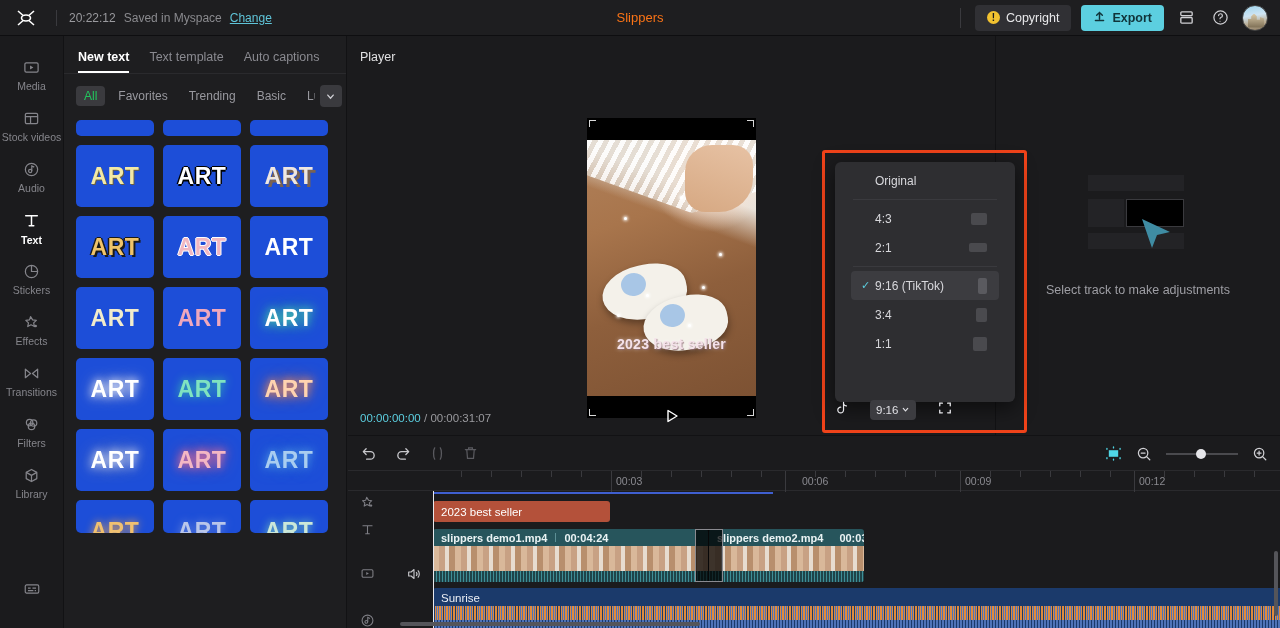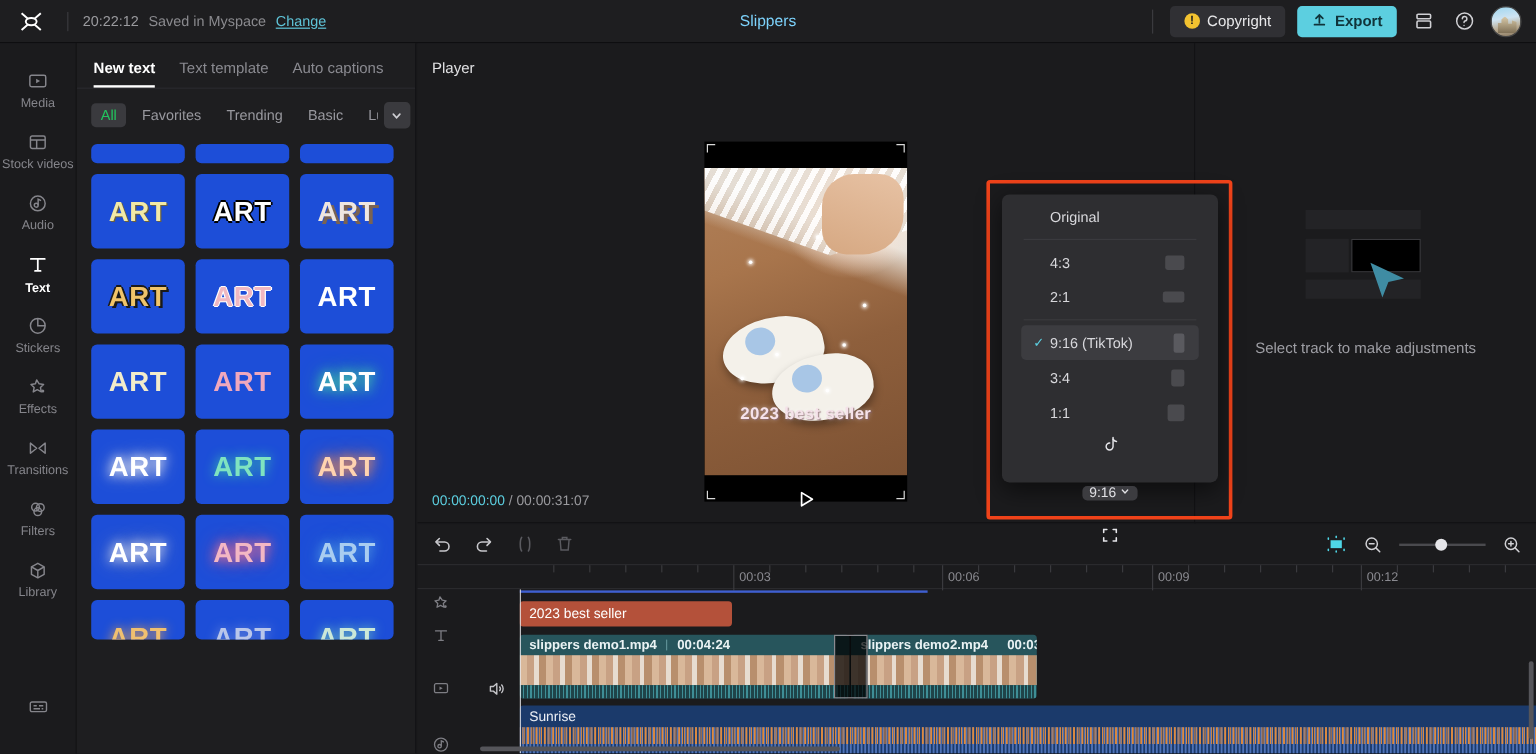--- a/index.html
+++ b/index.html
@@ -19,21 +19,21 @@
     display: flex; align-items: center;
     border-bottom: 1px solid #0e0e10;
   }
   .logo { width: 52px; display:flex; align-items:center; justify-content:center; }
   .hdr-div { width:1px; height:16px; background:#3a3a3e; margin:0 12px 0 4px; }
   .save-info { display:flex; align-items:center; gap:8px; font-size:12px; color:#8a8a8e; }
   .save-info .time { color:#9a9a9e; }
   .change-link { color:#5fc4d8; text-decoration: underline; cursor:pointer; font-size:12px; }
   .proj-title {
     position:absolute; left:0; right:0; text-align:center;
-    font-size:13px; color:#7dd3fc; pointer-events:none;
+    font-size:13px; color:#f97316; pointer-events:none;
   }
   .hdr-right { margin-left:auto; display:flex; align-items:center; gap:10px; padding-right:12px; z-index:2;}
   .hdr-sep { width:1px; height:20px; background:#3a3a3e; margin-right:4px; }
   .btn-copyright {
     display:flex; align-items:center; gap:6px;
     background:#303034; border-radius:4px; height:26px; padding:0 12px;
     font-size:12.5px; color:#e8e8ea; cursor:pointer;
   }
   .warn-dot {
     width:13px;height:13px;border-radius:50%;background:#f2c230;
@@ -188,21 +188,21 @@
   .ratio-thumb { background:#4a4a4e; border-radius:2px; flex:none; }
   .rt-169 { width:17px; height:10px; }
   .rt-43  { width:16px; height:12px; }
   .rt-21  { width:18px; height:9px;  }
   .rt-916 { width:9px;  height:16px; background:#5a5a5f; }
   .rt-34  { width:11px; height:14px; }
   .rt-11  { width:14px; height:14px; }
   .ratio-div { height:1px; background:#3a3a3e; margin:4px 8px; }
   .ratio-bar {
     position:absolute; left:10px; bottom:6px; width:180px; height:28px;
-    display:flex; align-items:center; justify-content:center; gap:22px;flex-direction:column;
+    display:flex; align-items:center; justify-content:flex-start; gap:22px;
   }
   .ratio-pill {
     background:#3c3c40; border-radius:4px; height:20px; padding:0 6px;
     display:flex; align-items:center; gap:3px; font-size:11.5px; color:#e0e0e4; cursor:pointer;
   }
 
   
   .rightpanel {
     position:absolute; top:36px; left:996px; width:284px; height:400px;
     background:#1b1b1d; border-bottom:1px solid #121214;
@@ -698,21 +698,21 @@
         <div class="tick minor" style="left:203px"></div>
         <div class="tick minor" style="left:233px"></div>
         <div class="tick major" style="left:263px"></div>
         <div class="rl-label" style="left:268px">00:03</div>
         <div class="tick minor" style="left:293px"></div>
         <div class="tick minor" style="left:323px"></div>
         <div class="tick minor" style="left:353px"></div>
         <div class="tick minor" style="left:383px"></div>
         <div class="tick minor" style="left:413px"></div>
         <div class="tick major" style="left:437px"></div>
-        <div class="rl-label" style="left:442px">00:06</div>
+        <div class="rl-label" style="left:454px">00:06</div>
         <div class="tick minor" style="left:467px"></div>
         <div class="tick minor" style="left:497px"></div>
         <div class="tick minor" style="left:527px"></div>
         <div class="tick minor" style="left:557px"></div>
         <div class="tick minor" style="left:587px"></div>
         <div class="tick major" style="left:612px"></div>
         <div class="rl-label" style="left:617px">00:09</div>
         <div class="tick minor" style="left:642px"></div>
         <div class="tick minor" style="left:672px"></div>
         <div class="tick minor" style="left:702px"></div>

